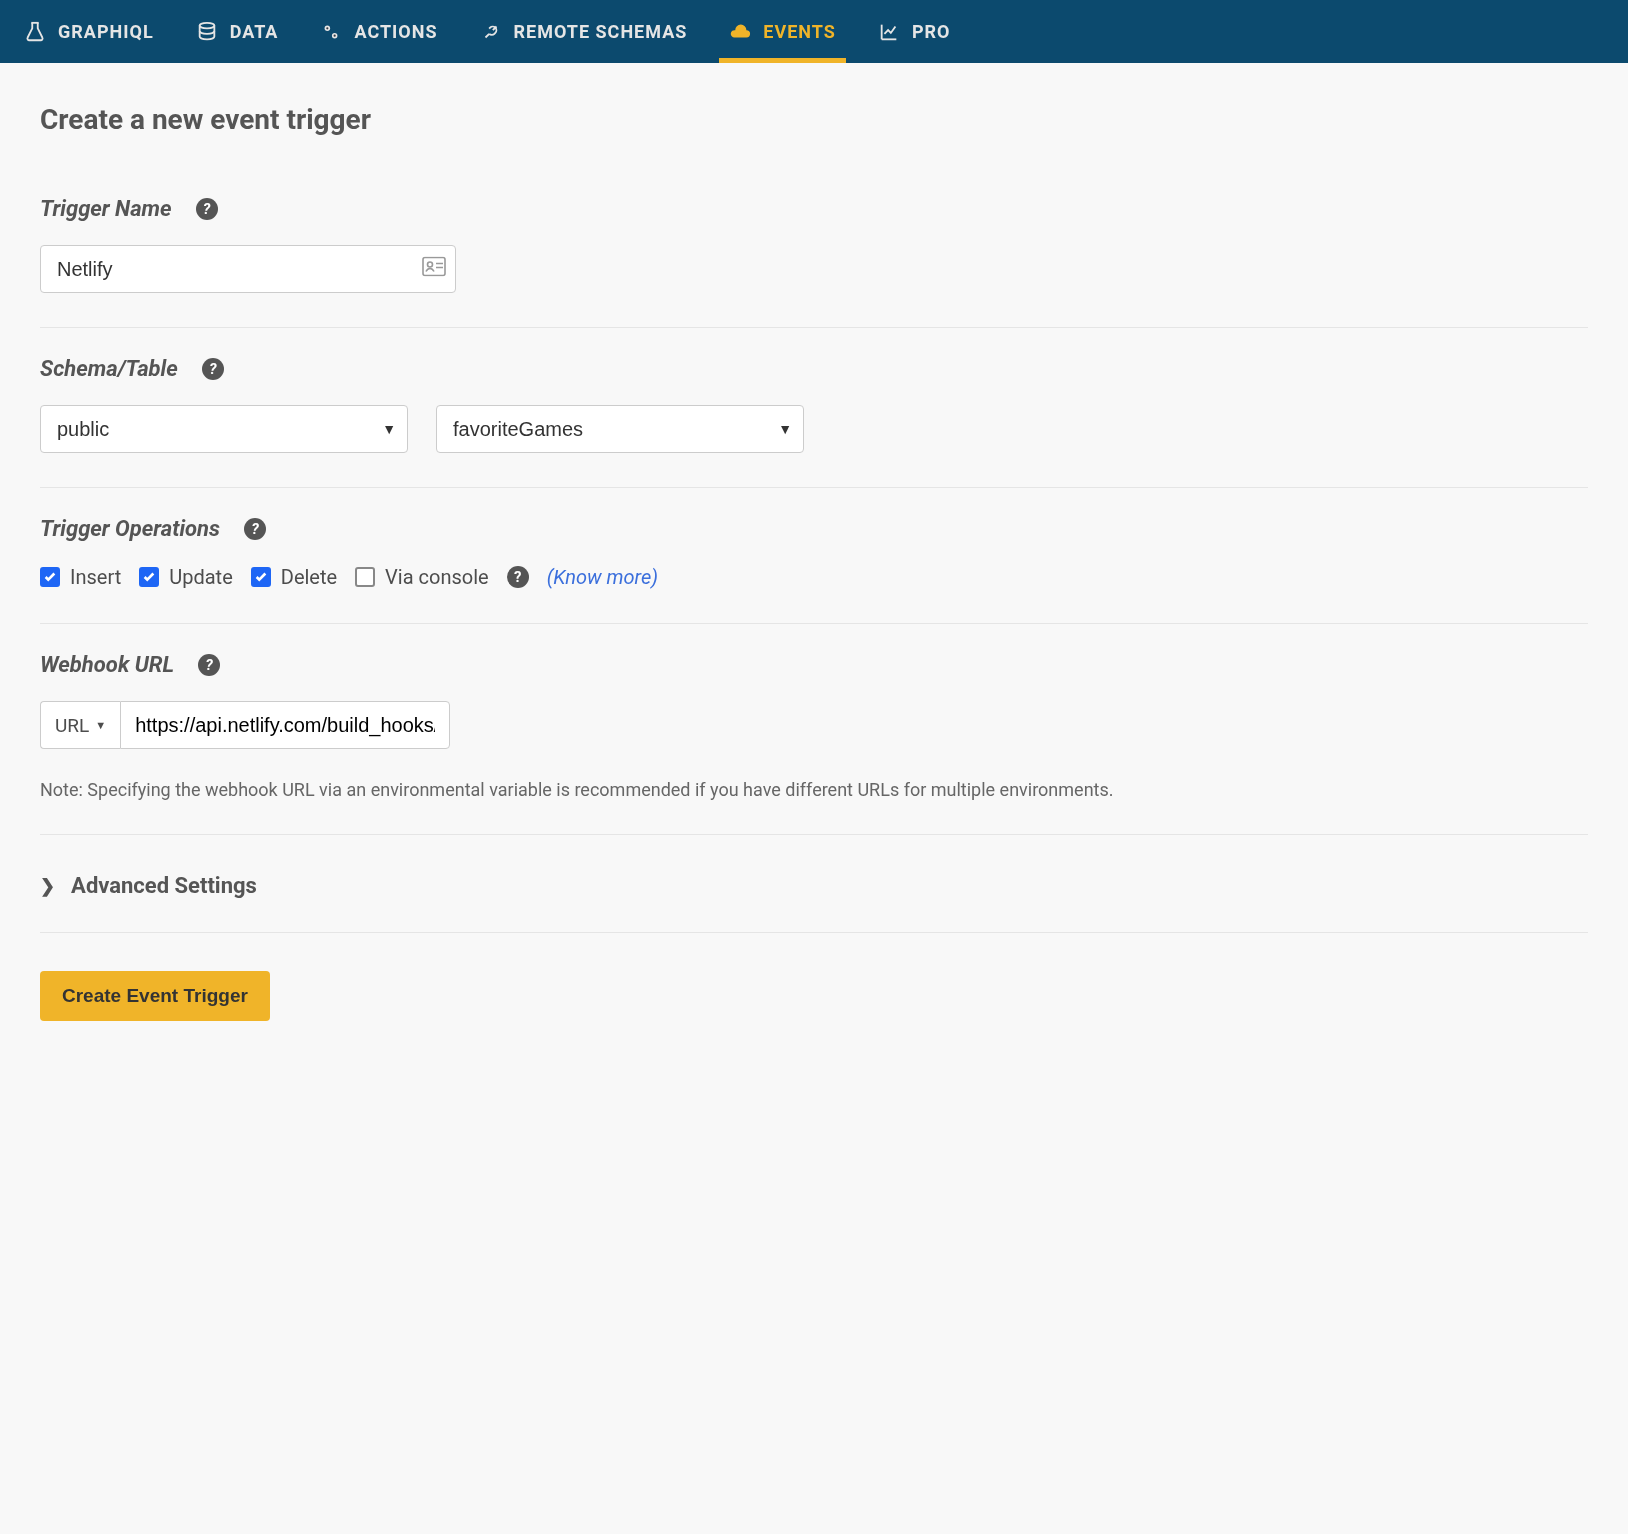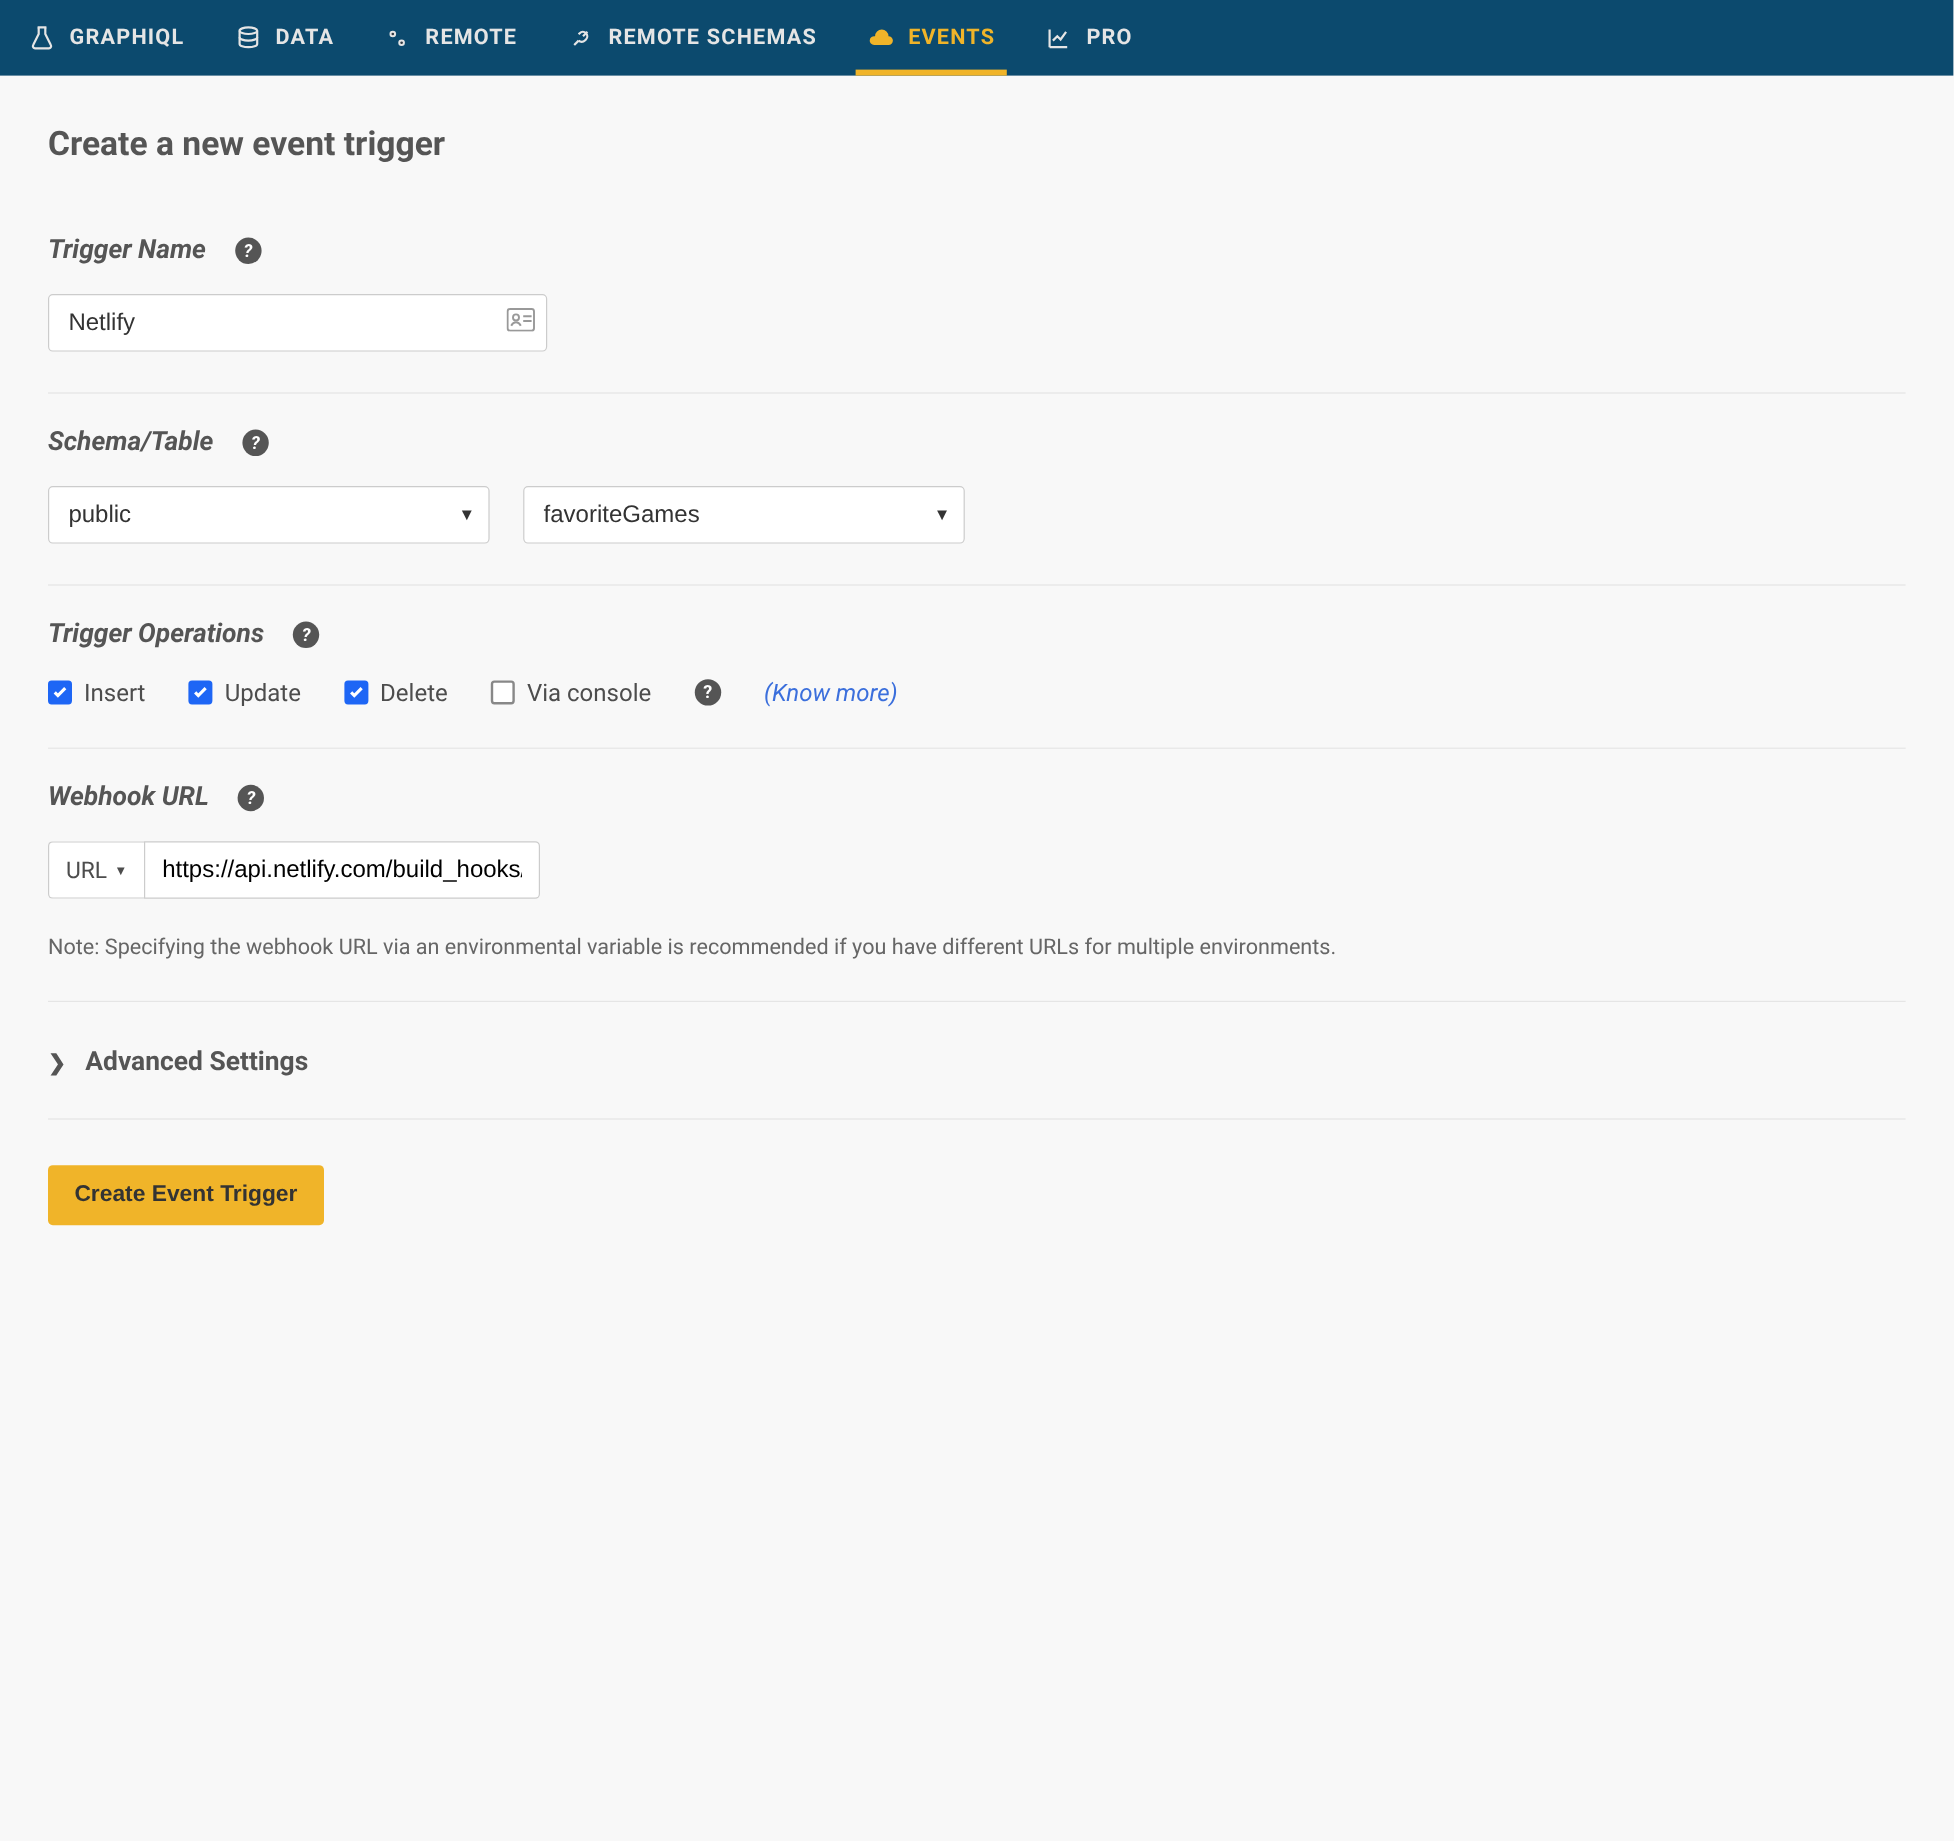--- a/index.html
+++ b/index.html
@@ -113,21 +113,21 @@
     -webkit-appearance: none;
     cursor: pointer;
   }
   .select-caret {
     position: absolute; right: 12px; top: 50%; transform: translateY(-50%);
     pointer-events: none;
     color: #333;
     font-size: 14px;
   }
   .ops-row {
-    display:flex; align-items:center; gap: 36px; flex-wrap: wrap;
+    display:flex; align-items:center; gap: 18px; flex-wrap: wrap;
     font-size: 20px;
   }
   .chk-item { display:flex; align-items:center; gap:10px; }
   .chk {
     width: 20px; height: 20px;
     border: 2px solid #1e66f5;
     border-radius: 3px;
     background: #1e66f5;
     display:flex; align-items:center; justify-content:center;
     cursor: pointer;
@@ -209,21 +209,21 @@
   </div>
   <div class="nav-item">
     <span class="nav-icon">
       <svg viewBox="0 0 24 24" fill="currentColor">
           <circle cx="8" cy="8" r="3"></circle>
           <circle cx="8" cy="8" r="1.2" fill="#333a44"></circle>
           <circle cx="16" cy="16" r="3"></circle>
           <circle cx="16" cy="16" r="1.2" fill="#333a44"></circle>
         </svg>
     </span>
-    <span>REMOTE</span>
+    <span>ACTIONS</span>
   </div>
   <div class="nav-item">
     <span class="nav-icon">
       <svg viewBox="0 0 24 24" fill="none" stroke="currentColor" stroke-width="2">
           <path d="M6 18l4-4"></path>
           <path d="M14 10l4-4"></path>
           <path d="M10 14a4 4 0 0 0 5.7 0l1-1a4 4 0 0 0-5.7-5.7l-1 1"></path>
         </svg>
     </span>
     <span>REMOTE SCHEMAS</span>

